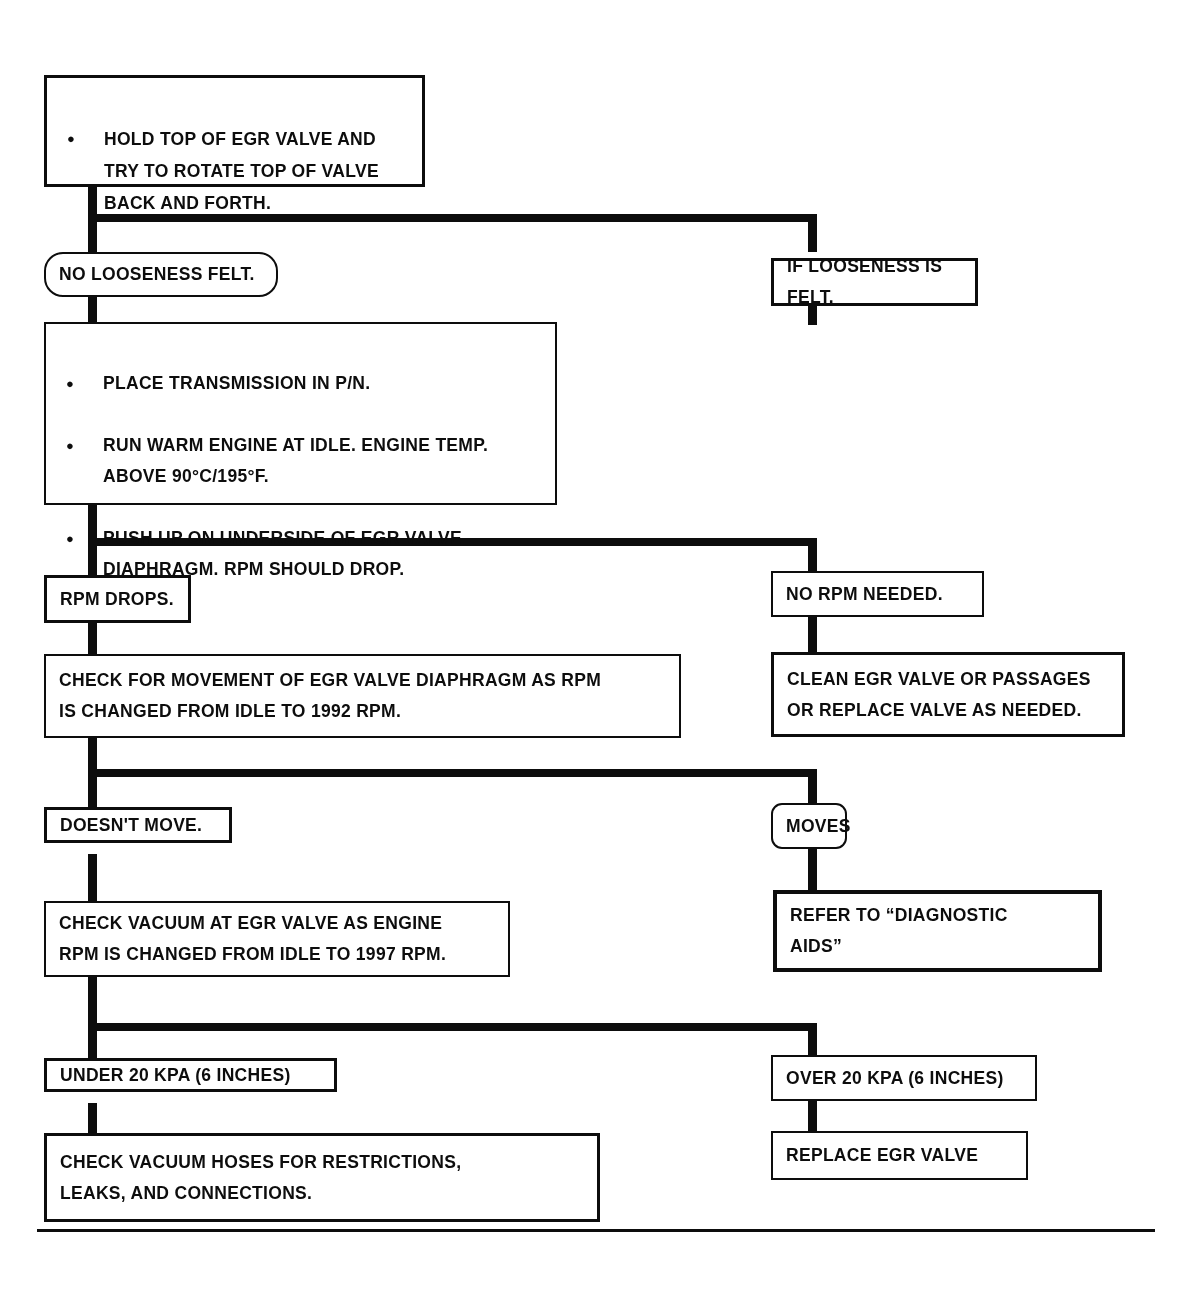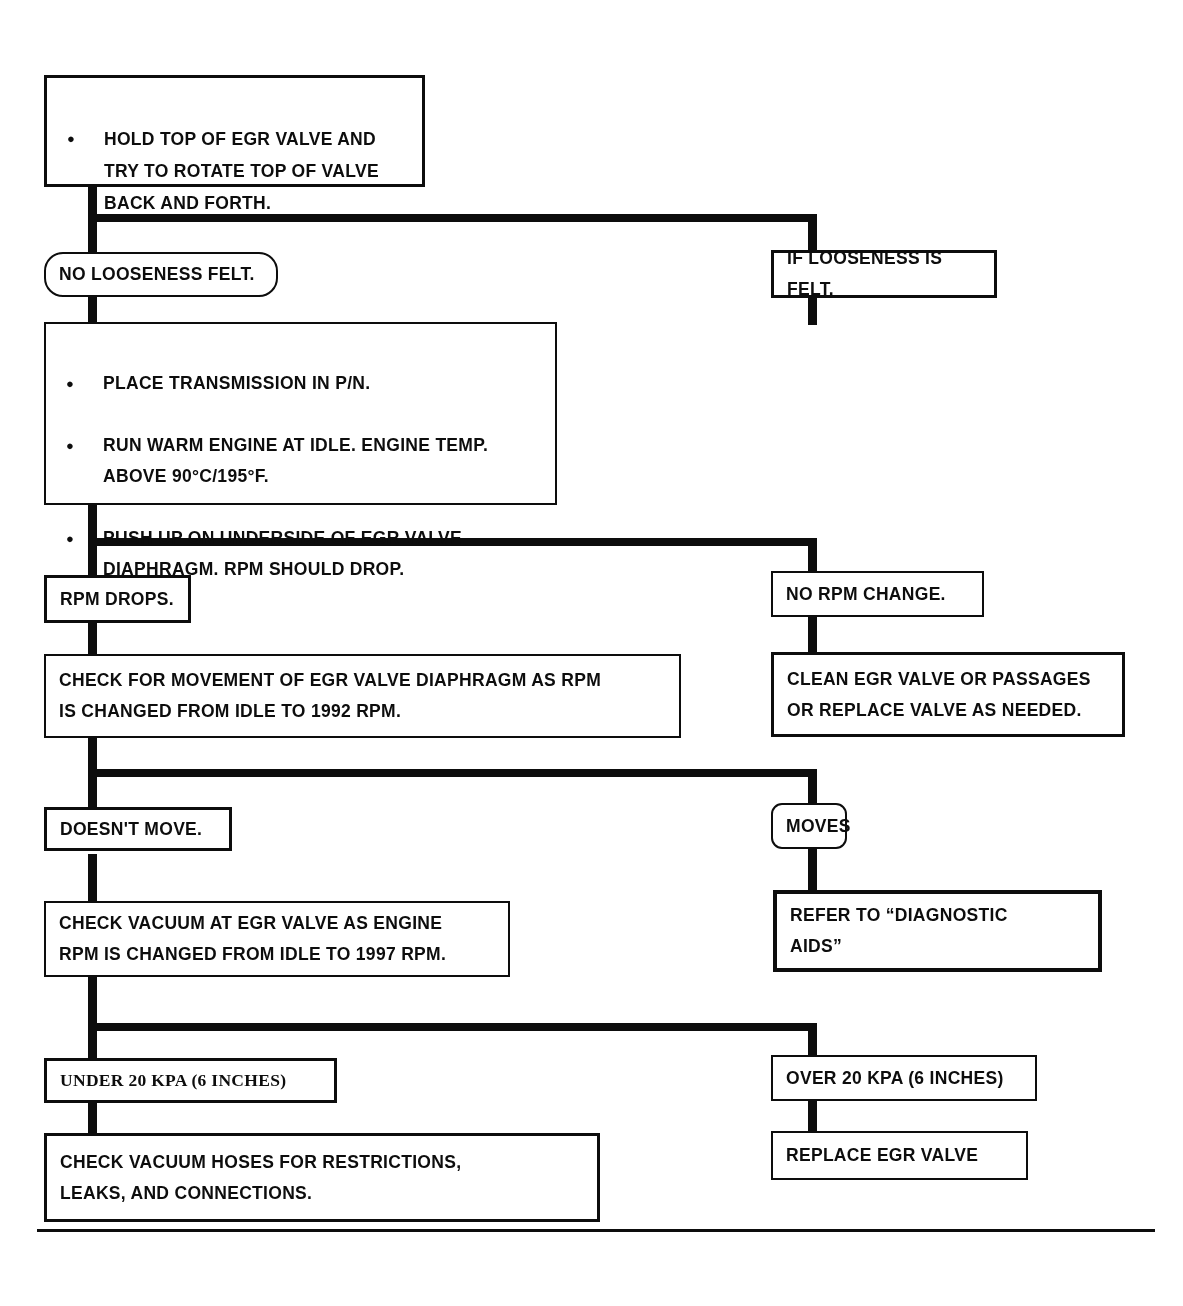--- a/index.html
+++ b/index.html
@@ -28,32 +28,32 @@
   .bulletbox{padding:13px 10px 10px 20px;display:block;}
   .brow{display:flex;align-items:flex-start;}
   .bmark{flex:0 0 37px;font-size:13px;line-height:31px;}
   .btext{flex:1 1 auto;white-space:pre-line;}
   .conn{position:absolute;background:#0d0d0d;}
   .rule{position:absolute;background:#0d0d0d;}
 
   
   .b-hold{left:44px;top:75px;width:381px;height:112px;line-height:32px;}
   .b-noloose{left:44px;top:252px;width:234px;height:45px;border-radius:19px;}
-  .b-ifloose{left:771px;top:250px;width:226px;height:48px;border-width:3px;}
+  .b-ifloose{left:771px;top:258px;width:207px;height:48px;border-width:3px;}
   .b-replval{left:771px;top:324px;width:212px;height:48px;}
   .b-prep{left:44px;top:322px;width:513px;height:183px;}
   .b-rpmdrops{left:44px;top:575px;width:147px;height:48px;border-width:3px;}
   .b-norpm{left:771px;top:571px;width:213px;height:46px;}
   .b-chkmove{left:44px;top:654px;width:637px;height:84px;}
   .b-clean{left:771px;top:652px;width:354px;height:85px;border-width:3px;}
-  .b-nomove{left:44px;top:807px;width:188px;height:44px;border-width:3px;}
+  .b-nomove{left:44px;top:807px;width:188px;height:36px;border-width:3px;}
   .b-moves{left:771px;top:803px;width:76px;height:46px;border-radius:11px;}
   .b-chkvac{left:44px;top:901px;width:466px;height:76px;}
   .b-refer{left:773px;top:890px;width:329px;height:82px;border-width:4px;}
-  .b-under{left:44px;top:1058px;width:293px;height:45px;border-width:3px;font-family:Liberation Serif, serif;}
+  .b-under{left:44px;top:1058px;width:293px;height:34px;border-width:3px;}
   .b-over{left:771px;top:1055px;width:266px;height:46px;}
   .b-hoses{left:44px;top:1133px;width:556px;height:89px;border-width:3px;}
   .b-replegr{left:771px;top:1131px;width:257px;height:49px;}
 
   
   .c1L{left:88px;top:187px;width:9px;height:66px;}
   .c1H{left:88px;top:214px;width:729px;height:8px;}
   .c1R{left:808px;top:214px;width:9px;height:38px;}
   .c2L{left:88px;top:296px;width:9px;height:28px;}
   .c2R{left:808px;top:297px;width:9px;height:28px;}
@@ -131,21 +131,21 @@
       <span class="bmark">●</span>
       <span class="btext">PUSH UP ON UNDERSIDE OF EGR VALVE
 DIAPHRAGM.  RPM SHOULD DROP.</span>
     </div>
   </div>
 
   <div class="node single b-rpmdrops">
     <span>RPM DROPS.</span>
   </div>
   <div class="node single b-norpm">
-    <span>NO RPM CHANGE.</span>
+    <span>NO RPM NEEDED.</span>
   </div>
 
   <div class="node multi b-chkmove">
     <span>CHECK FOR MOVEMENT OF EGR VALVE DIAPHRAGM AS RPM
 IS CHANGED FROM IDLE TO 1992 RPM.</span>
   </div>
   <div class="node multi b-clean">
     <span>CLEAN EGR VALVE OR PASSAGES
 OR REPLACE VALVE AS NEEDED.</span>
   </div>

